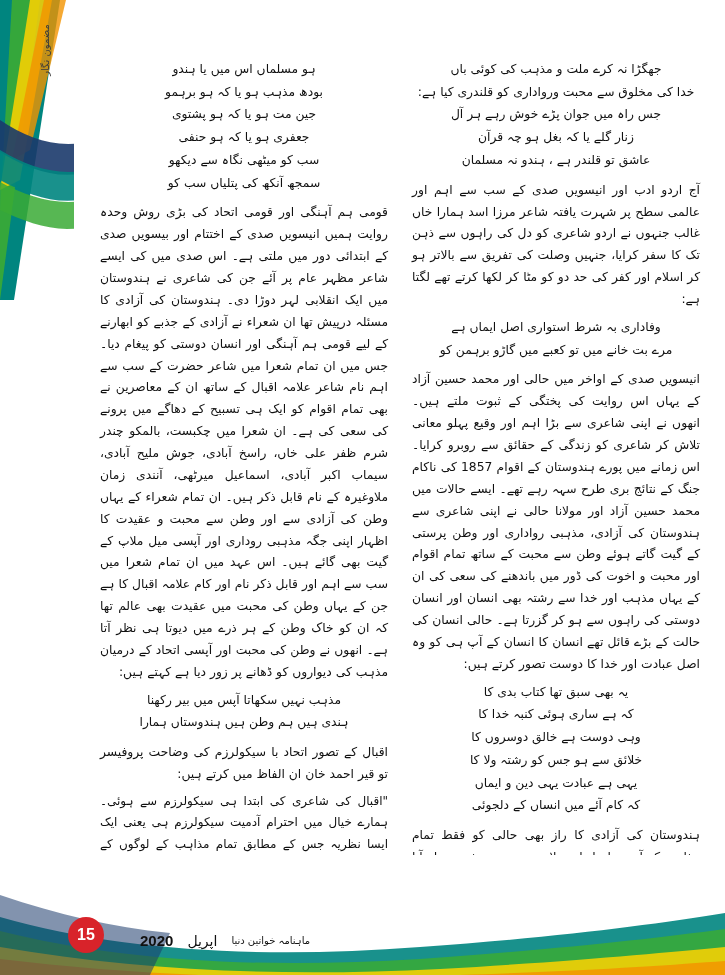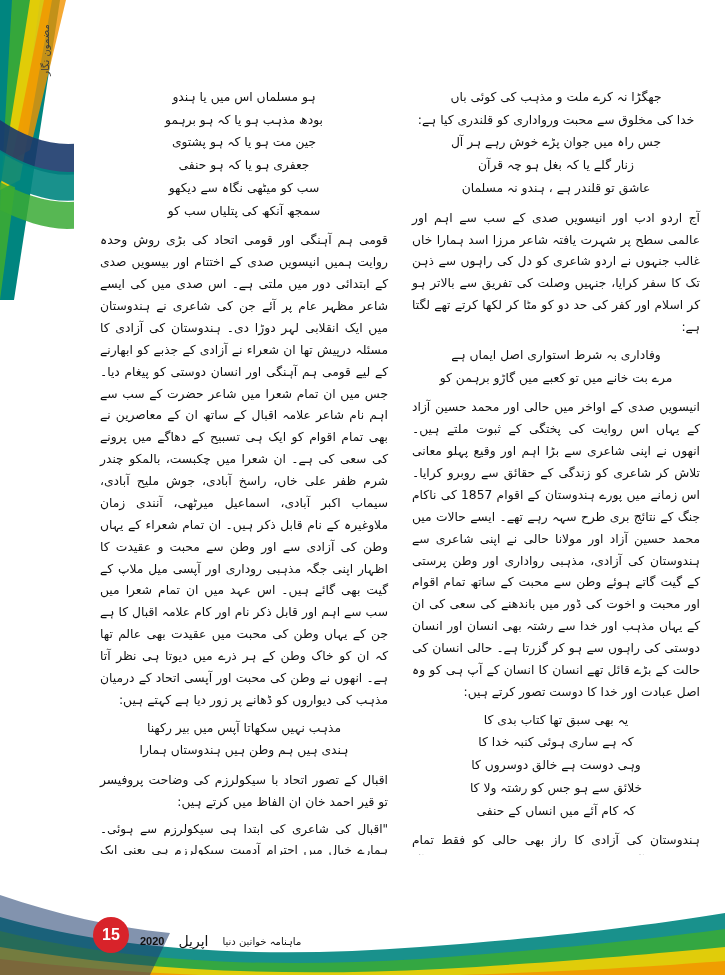--- a/index.html
+++ b/index.html
@@ -59,21 +59,20 @@
     width: 600px;
     height: 850px;
     direction: rtl;
   }
   .col {
     position: absolute;
     top: 0;
     width: 288px;
     direction: rtl;
     text-align: justify;
-    margin-top: 28px;
   }
   .col-right { right: 0; }
   .col-left  { left: 0; }
 
   .para {
     font-size: 12.3px;
     line-height: 1.78;
     color: #111111;
     margin: 0 0 5px 0;
     text-align: justify;
@@ -105,21 +104,21 @@
   }
 
   
   .footer {
     position: absolute;
     left: 0; bottom: 0;
     width: 725px; height: 72px;
   }
   .page-badge {
     position: absolute;
-    left: 93px;
+    left: 68px;
     bottom: 22px;
     width: 36px; height: 36px;
     border-radius: 50%;
     background: #d8232a;
     color: #ffffff;
     font-size: 16px;
     font-weight: bold;
     display: flex;
     align-items: center;
     justify-content: center;
@@ -128,21 +127,21 @@
   .footer-text {
     position: absolute;
     left: 140px;
     bottom: 26px;
     display: flex;
     align-items: center;
     gap: 14px;
     direction: rtl;
   }
   .footer-year {
-    font-size: 11px;
+    font-size: 15px;
     font-weight: bold;
     color: #111;
     font-family: "Liberation Sans", sans-serif;
   }
   .footer-month {
     font-size: 14px;
     color: #111;
     text-align: center;
   }
   .footer-mag {
@@ -190,21 +189,22 @@
         <div class="line">مرے بت خانے میں تو کعبے میں گاڑو برہمن کو</div>
       </div>
 
       <p class="para">انیسویں صدی کے اواخر میں حالی اور محمد حسین آزاد کے یہاں اس روایت کی پختگی کے ثبوت ملتے ہیں۔ انھوں نے اپنی شاعری سے بڑا اہم اور وقیع پہلو معانی تلاش کر شاعری کو زندگی کے حقائق سے روبرو کرایا۔ اس زمانے میں پورے ہندوستان کے اقوام 1857 کی ناکام جنگ کے نتائج بری طرح سہہ رہے تھے۔ ایسے حالات میں محمد حسین آزاد اور مولانا حالی نے اپنی شاعری سے ہندوستان کی آزادی، مذہبی رواداری اور وطن پرستی کے گیت گاتے ہوئے وطن سے محبت کے ساتھ تمام اقوام اور محبت و اخوت کی ڈور میں باندھنے کی سعی کی ان کے یہاں مذہب اور خدا سے رشتہ بھی انسان اور انسان دوستی کی راہوں سے ہو کر گزرتا ہے۔ حالی انسان کی حالت کے بڑے قائل تھے انسان کا انسان کے آپ ہی کو وہ اصل عبادت اور خدا کا دوست تصور کرتے ہیں:</p>
 
       <div class="verse">
         <div class="line">یہ بھی سبق تھا کتاب بدی کا</div>
         <div class="line">کہ ہے ساری ہوئی کنبہ خدا کا</div>
         <div class="line">وہی دوست ہے خالق دوسروں کا</div>
         <div class="line">خلائق سے ہو جس کو رشتہ ولا کا</div>
-        <div class="line">کہ کام آئے میں انساں کے حنفی</div>
+        <div class="line">یہی ہے عبادت یہی دین و ایماں</div>
+        <div class="line">کہ کام آئے میں انساں کے دلجوئی</div>
       </div>
 
       <p class="para">ہندوستان کی آزادی کا راز بھی حالی کو فقط تمام مذاہب کے آپسی اتحاد اور ملاپ میں ہی پوشیدہ نظر آتا ہے۔ وہ ہندوستان اقوام کی فلاح و بہبود کے لیے تمام اقوام کو ایک ہی کوشاں نظر آتے ہیں:</p>
 
       <div class="verse">
         <div class="line">تم اگر چاہتے ہو ملک کی خیر</div>
         <div class="line">نہ کسی ہم وطن کو سمجھو غیر</div>
       </div>
 
     </div>

